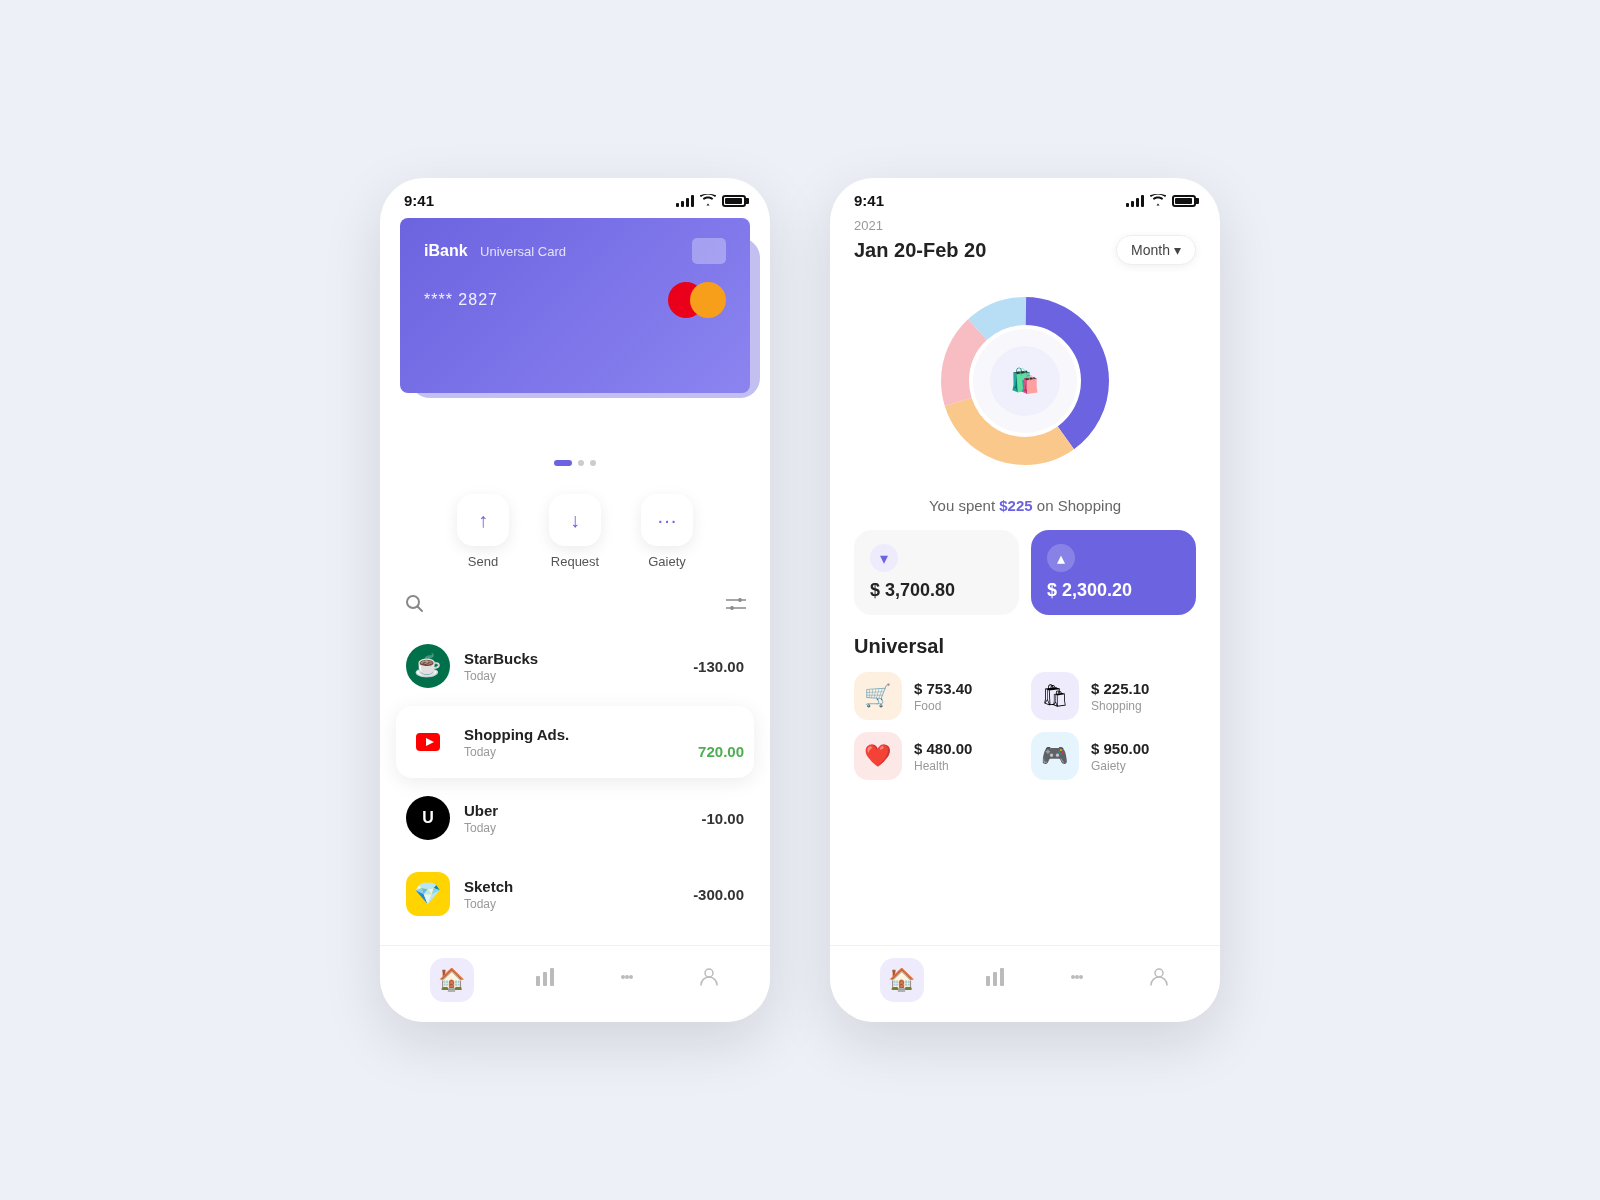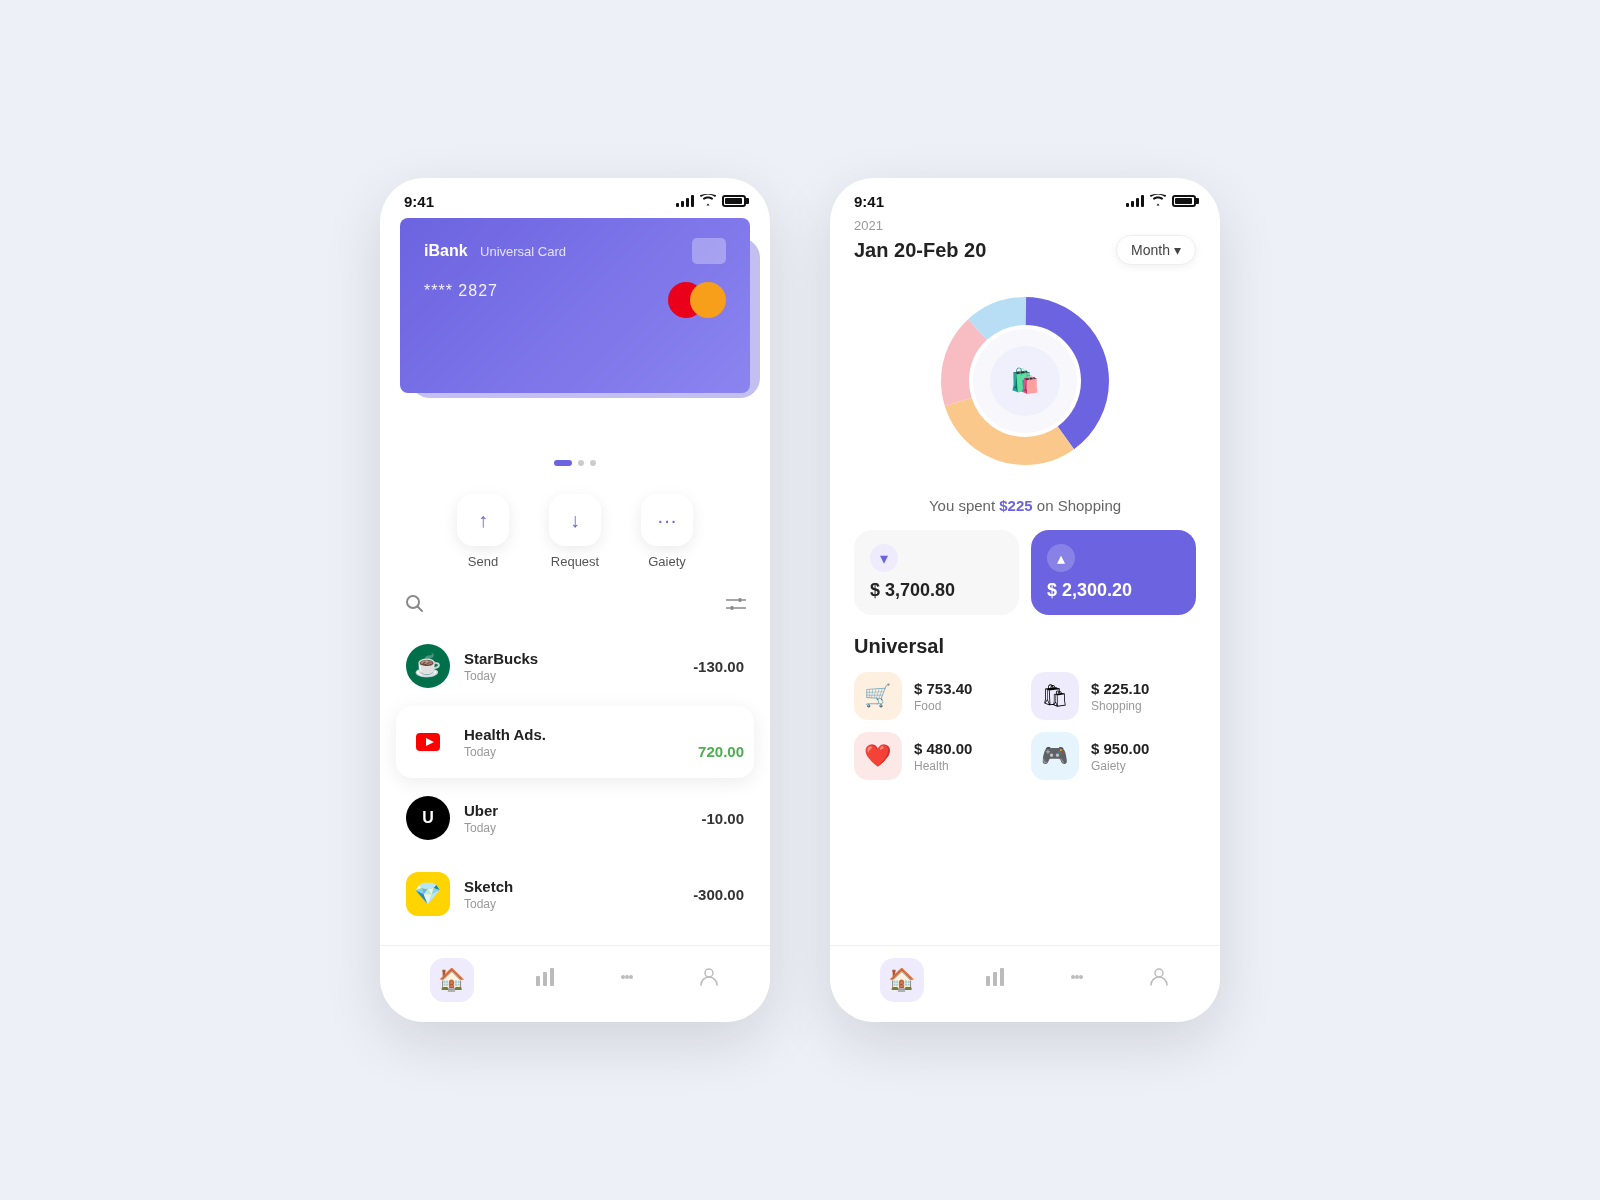--- a/index.html
+++ b/index.html
@@ -31,21 +31,21 @@
 
     .phone-right {
       width: 390px;
       height: 844px;
     }
 
     
     .status-bar {
       display: flex;
       justify-content: space-between;
-      align-items: center;
+      align-items: flex-start;
       padding: 14px 24px 8px;
     }
 
     .status-time {
       font-size: 15px;
       font-weight: 600;
       color: #111;
     }
 
     .status-icons {
@@ -161,21 +161,21 @@
     .card-balance {
       font-size: 26px;
       font-weight: 700;
       color: #fff;
       margin-bottom: 24px;
     }
 
     .card-footer {
       display: flex;
       justify-content: space-between;
-      align-items: flex-start;
+      align-items: center;
     }
 
     .card-number {
       font-size: 16px;
       color: rgba(255,255,255,0.9);
       letter-spacing: 1px;
     }
 
     .mastercard-logo {
       display: flex;
@@ -693,21 +693,21 @@
     </div>
 
     <div class="transaction-item highlighted">
       <div class="youtube-logo t-logo">
         <svg width="24" height="18" viewBox="0 0 24 18">
           <rect width="24" height="18" rx="4" fill="#FF0000"></rect>
           <polygon points="10,5 10,13 18,9" fill="white"></polygon>
         </svg>
       </div>
       <div class="t-info">
-        <div class="t-name">Health Ads.</div>
+        <div class="t-name">Shopping Ads.</div>
         <div class="t-date">Today</div>
       </div>
       <div class="t-amount positive">720.00</div>
     </div>
 
     <div class="transaction-item">
       <div class="uber-logo t-logo">U</div>
       <div class="t-info">
         <div class="t-name">Uber</div>
         <div class="t-date">Today</div>

